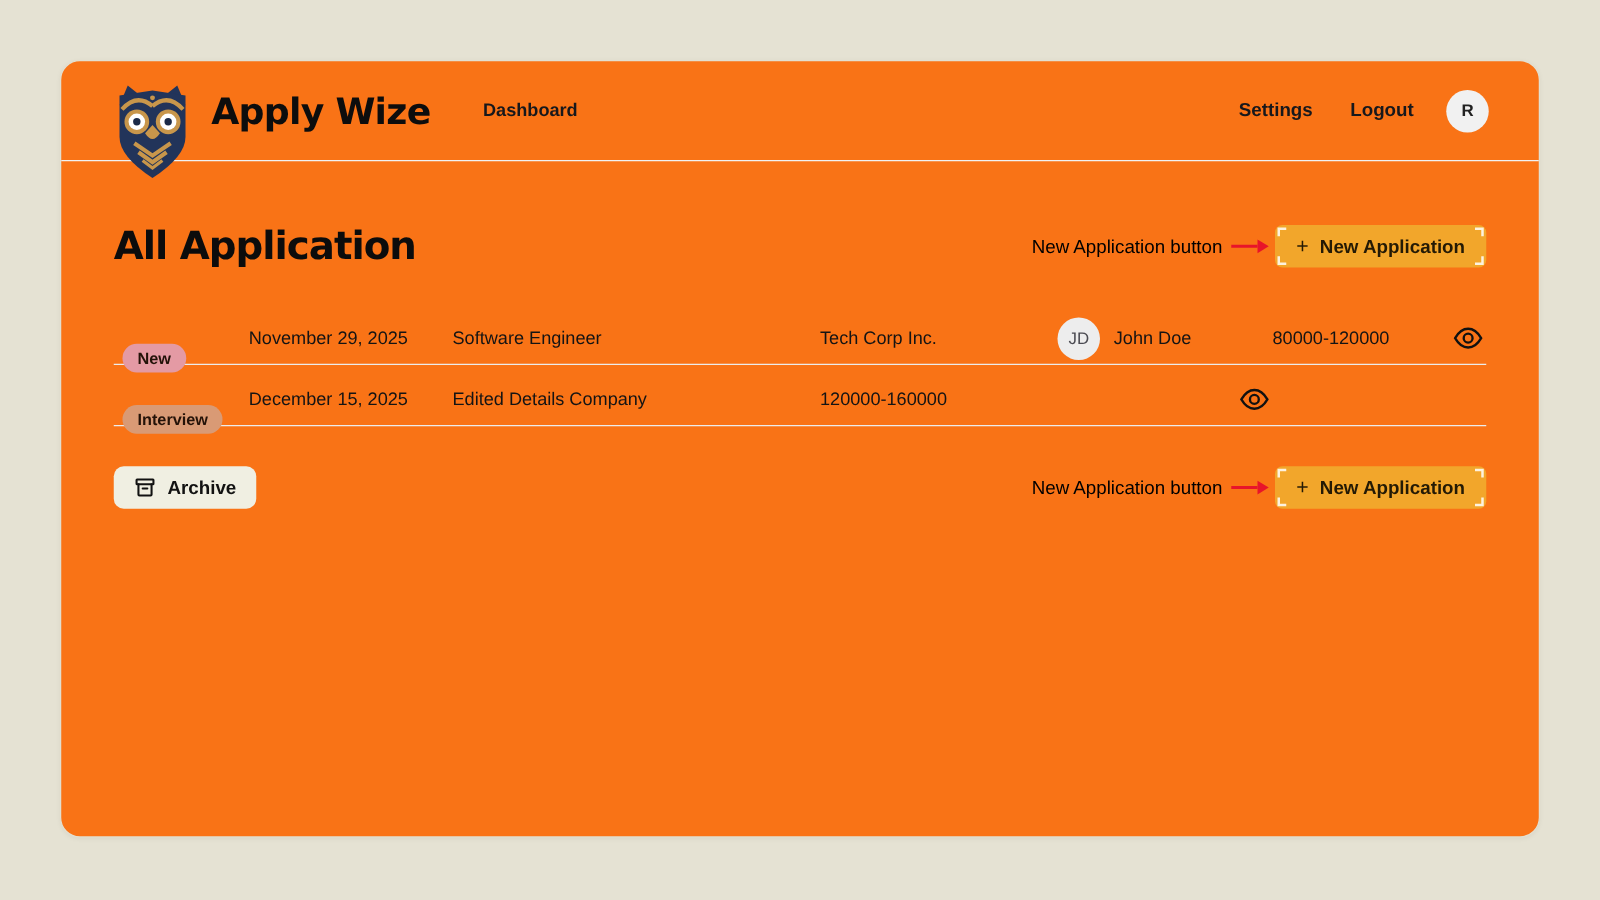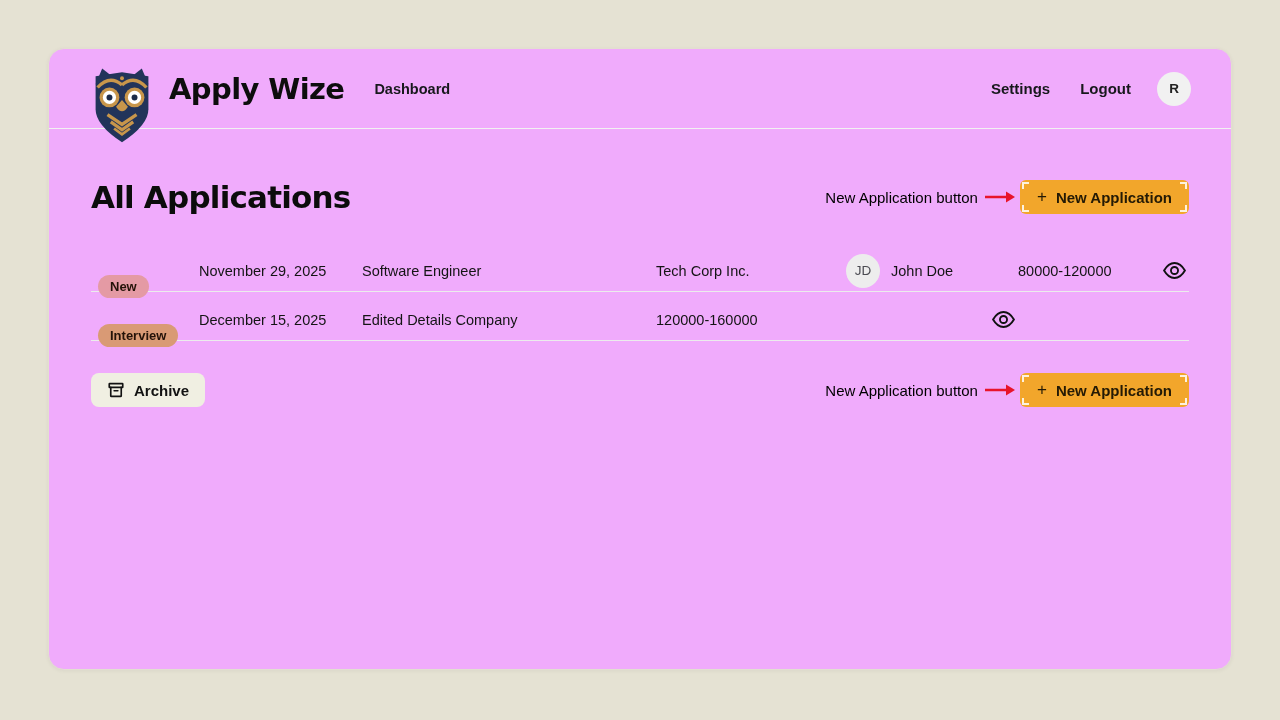--- a/index.html
+++ b/index.html
@@ -6,36 +6,36 @@
   html,body { width:1280px; height:720px; }
   body {
     background:#e5e2d3;
     font-family:"Liberation Sans", sans-serif;
     color:#141414;
     position:relative;
     overflow:hidden;
   }
   .card {
     position:absolute; left:48px; top:48px; right:48px; bottom:50px;
-    background:#f0abfc; border:1px solid #e2dfd0; border-radius:16px;
+    background:#f97316; border:1px solid #e2dfd0; border-radius:16px;
     box-shadow:0 1px 4px rgba(0,0,0,.05);
   }
   
   .header {
     height:80px; display:flex; align-items:center;
     padding:0 40px; border-bottom:1px solid #f1f1f1;
     position:relative;
   }
   .logo { align-self:flex-start; margin-top:18px; position:relative; z-index:2; height:78px; }
   .brand {
     font-family:"DejaVu Sans", sans-serif;
     font-weight:800; font-size:29px; letter-spacing:-0.6px; color:#0d0d0d;
     margin-left:14px;
   }
-  .nav-link { margin-left:30px; font-size:14.5px; font-weight:700; color:#17181c; cursor:pointer; }
+  .nav-link { margin-left:42px; font-size:14.5px; font-weight:700; color:#17181c; cursor:pointer; }
   .header-spacer { flex:1; }
   .header-action { font-size:15px; font-weight:700; color:#17181c; margin-left:30px; cursor:pointer; }
   .avatar {
     width:34px; height:34px; border-radius:50%; background:#f1f1f1;
     display:flex; align-items:center; justify-content:center;
     font-size:13.5px; font-weight:700; color:#222; margin-left:26px; cursor:pointer;
   }
   
   .content { padding:0 42px; }
   .title-row { margin-top:50px; display:flex; align-items:center; justify-content:space-between; }
@@ -124,21 +124,21 @@
     <span class="nav-link">Dashboard</span>
     <span class="header-spacer"></span>
     <span class="header-action">Settings</span>
     <span class="header-action">Logout</span>
     <span class="avatar">R</span>
   </div>
 
   <div class="content">
 
     <div class="title-row">
-      <h1 class="page-title">All Applications</h1>
+      <h1 class="page-title">All Application</h1>
       <div class="anno-group">
         <span class="anno-label">New Application button</span>
         <svg class="anno-arrow" width="32" height="14" viewBox="0 0 32 14">
           <line x1="1" y1="7" x2="22" y2="7" stroke="#e8142a" stroke-width="2.5"></line>
           <path d="M22 1.5 L31 7 L22 12.5 Z" fill="#e8142a"></path>
         </svg>
         <button class="cta">
           <span class="ck tl"></span>
             <span class="ck tr"></span>
             <span class="ck bl"></span>

